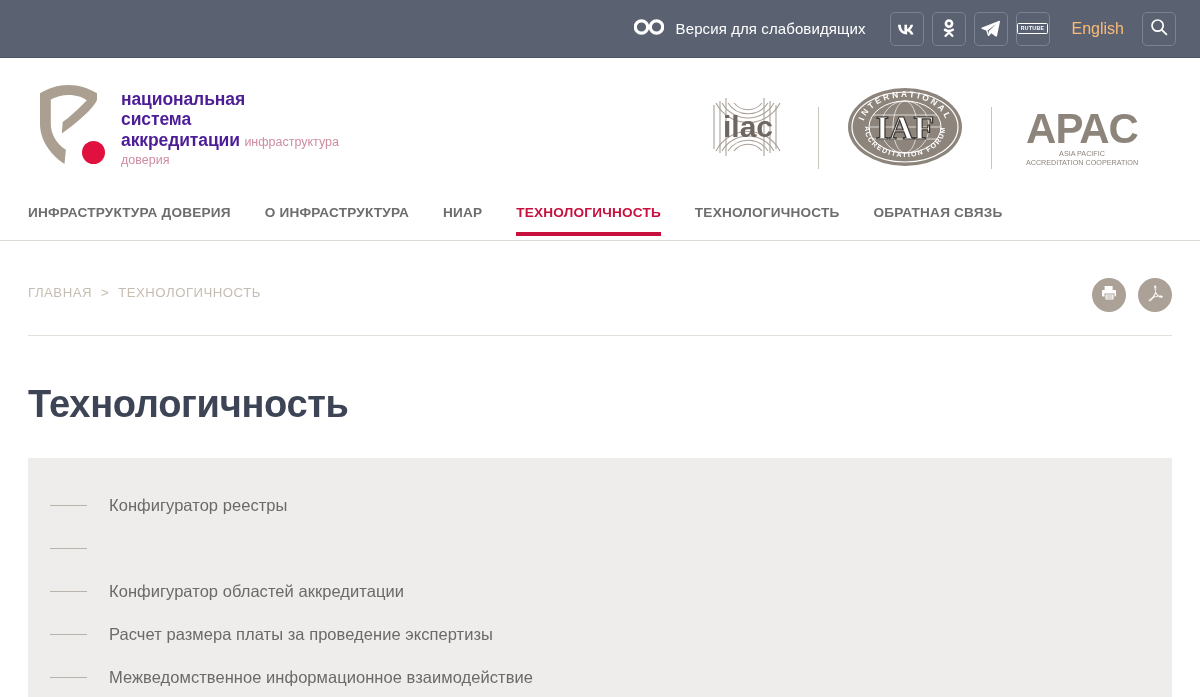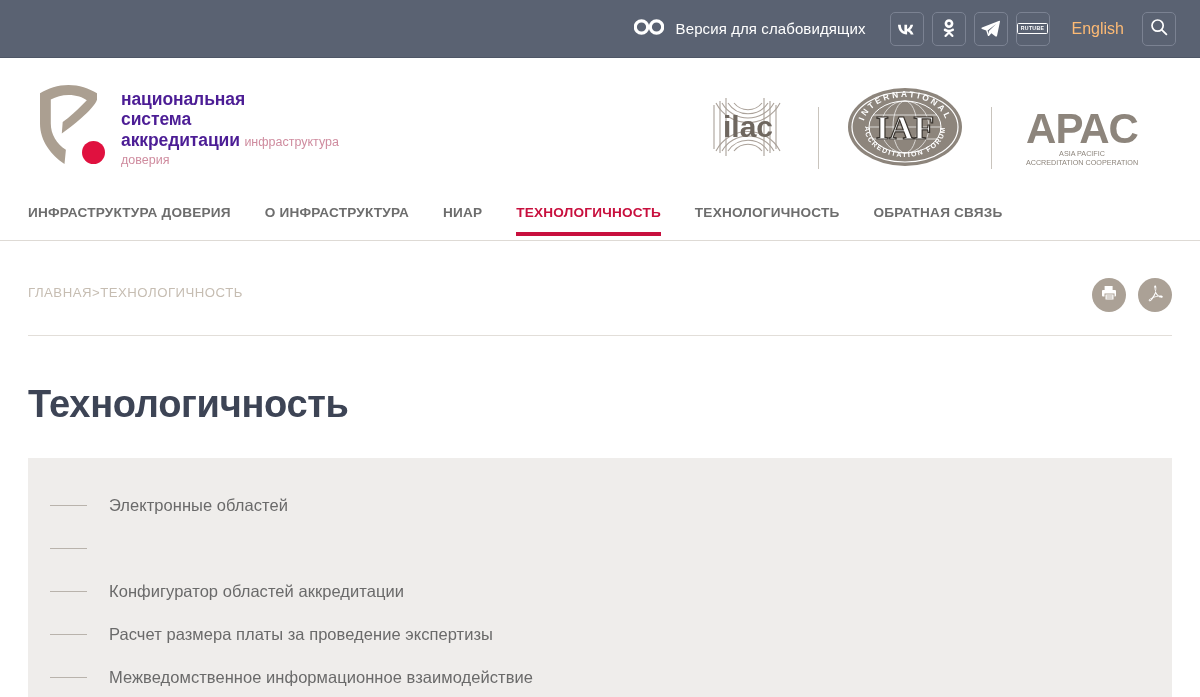--- a/index.html
+++ b/index.html
@@ -176,20 +176,21 @@
     top: 241px; left: 0;
     width: 1200px;
     height: 95px;
     background: #ffffff;
   }
   .crumbs {
     position: absolute;
     left: 28px; top: 44px;
     display: flex;
     align-items: center;
+    gap: 9px;
     font-size: 13.2px;
     letter-spacing: 0.5px;
     color: #c6bdb2;
   }
   .crumb-link { cursor: pointer; white-space: nowrap; }
   .crumb-sep { color: #c6bdb2; }
   .crumb-current { white-space: nowrap; }
 
   .page-tools {
     position: absolute;
@@ -441,21 +442,21 @@
 </div>
 
 <div class="divider"></div>
 
 <h1 class="page-title">Технологичность</h1>
 
 <div class="panel">
 
   <div class="link-row">
     <span class="row-dash"></span>
-    <span class="row-link">Электронные областей</span>
+    <span class="row-link">Конфигуратор реестры</span>
   </div>
 
   <div class="link-row">
     <span class="row-dash"></span>
   </div>
 
   <div class="link-row">
     <span class="row-dash"></span>
     <span class="row-link">Конфигуратор областей аккредитации</span>
   </div>

